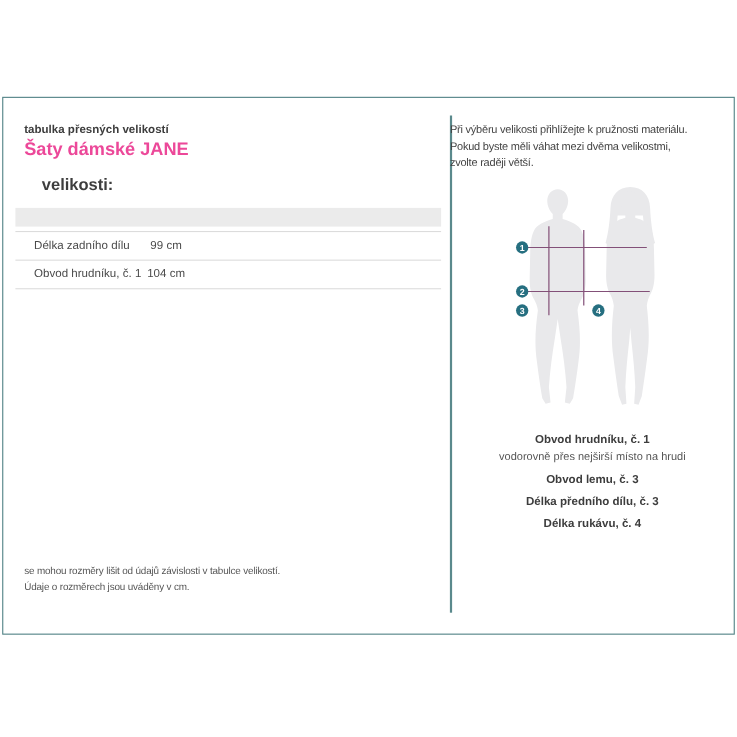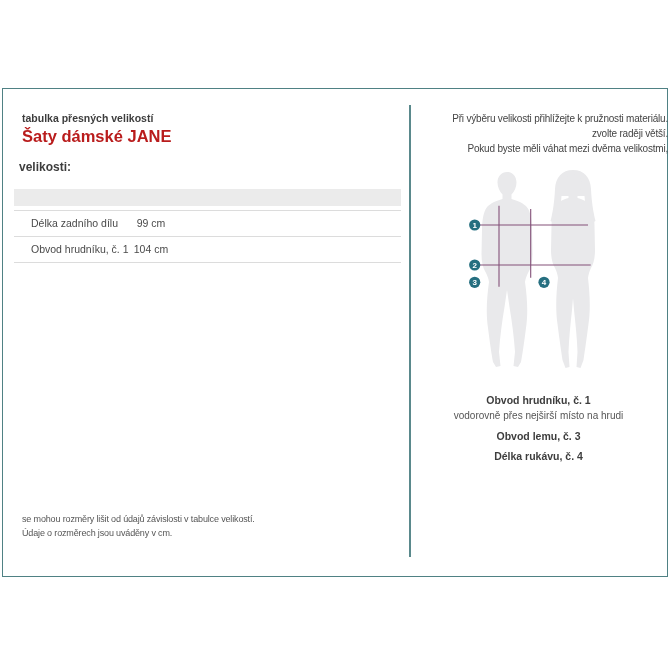--- a/index.html
+++ b/index.html
@@ -5,34 +5,34 @@
   html,body{margin:0;padding:0;background:#fff;width:670px;height:670px;overflow:hidden;
     font-family:"Liberation Sans","DejaVu Sans",sans-serif;-webkit-font-smoothing:antialiased;}
   .page{position:relative;width:670px;height:670px;background:#fff;}
   .frame{position:absolute;left:2px;top:88px;width:666px;height:489px;box-sizing:border-box;
     border:1.5px solid #4f8184;background:#fff;}
   .divider{position:absolute;left:406px;top:16px;width:1.5px;height:452px;background:#5a898c;}
 
   
   .left-panel{position:absolute;left:0;top:0;width:406px;height:100%;}
   .eyebrow{position:absolute;left:19px;top:23px;font-size:10.5px;font-weight:bold;color:#3d3d3d;white-space:nowrap;}
-  .title{position:absolute;left:19px;top:38px;margin:0;font-size:16.5px;font-weight:bold;color:#b91c1c;white-space:nowrap;}
-  .sizes-label{position:absolute;left:16px;top:71px;font-size:12px;font-weight:bold;color:#3d3d3d;white-space:nowrap;text-align:right;}
+  .title{position:absolute;left:19px;top:38px;margin:0;font-size:16.5px;font-weight:bold;color:#ec4899;white-space:nowrap;}
+  .sizes-label{position:absolute;left:35px;top:71px;font-size:15px;font-weight:bold;color:#3d3d3d;white-space:nowrap;text-align:right;}
   .size-table{position:absolute;left:11px;top:100px;width:387px;}
   .table-header{height:17px;background:#ebebeb;margin-bottom:4px;}
   .table-row{position:relative;height:25px;line-height:25px;border-top:1px solid #dcdcdc;}
   .table-row:last-child{border-bottom:1px solid #dcdcdc;}
   .row-label{position:absolute;left:17px;font-size:10.5px;color:#4a4a4a;white-space:nowrap;}
   .row-value{position:absolute;left:112px;width:50px;text-align:center;font-size:10.5px;color:#4a4a4a;white-space:nowrap;}
   .disclaimer{position:absolute;left:19px;top:423px;}
   .disclaimer div{font-size:9px;letter-spacing:-0.15px;line-height:14px;color:#555;white-space:nowrap;}
 
   
   .right-panel{position:absolute;left:406px;top:0;width:259px;height:100%;}
-  .note{position:absolute;left:0;top:22px;width:100%;text-align:right;}
+  .note{position:absolute;left:0;top:22px;width:100%;text-align:left;}
   .note div{font-size:10px;letter-spacing:-0.2px;line-height:15px;color:#444;white-space:nowrap;}
   .diagram{position:absolute;left:40px;top:73px;}
   .measure-list{position:absolute;left:0;top:303px;width:100%;text-align:center;}
   .m-label{font-size:10.5px;font-weight:bold;line-height:16px;color:#3d3d3d;white-space:nowrap;}
   .m-label + .m-label, .m-desc + .m-label{margin-top:4px;}
   .m-desc{font-size:10px;line-height:16px;color:#555;white-space:nowrap;}
 
   .silhouette{fill:#e9e9eb;}
   .m-line{stroke:#835078;stroke-width:1.1;fill:none;}
   .badge-circle{fill:#266f80;}
@@ -64,22 +64,22 @@
 
       <div class="disclaimer">
         <div>se mohou rozměry lišit od údajů závislosti v tabulce velikostí.</div>
         <div>Údaje o rozměrech jsou uváděny v cm.</div>
       </div>
     </div>
 
     <div class="right-panel">
       <div class="note">
         <div>Při výběru velikosti přihlížejte k pružnosti materiálu.</div>
+        <div>Pokud byste měli váhat mezi dvěma velikostmi,</div>
         <div>zvolte raději větší.</div>
-        <div>Pokud byste měli váhat mezi dvěma velikostmi,</div>
       </div>
 
       <svg class="diagram" width="180" height="225" viewBox="0 0 180 225">
 
         <path class="silhouette" d="
           M58 10 C52.5 10 48.5 14.5 48.5 20.5 C48.5 25 50.5 29.5 53.5 32.5 L53.5 37
           C45 39.5 39 42.5 36.5 47.5 C34 52.5 33 60 33 68 L32.5 92
           C32.5 100 34 106 36.5 110 C38 113 39.5 116 40 120
           C37.5 138 37 152 39 166 C40.5 178 42.5 192 44 200
           L47 205 L51.5 204 L50 190 C51 175 53 160 55.5 145 L58 128
@@ -126,17 +126,18 @@
         <g>
           <circle class="badge-circle" cx="95" cy="120.3" r="5.6"></circle>
           <text class="badge-num" x="95" y="123.1">4</text>
         </g>
       </svg>
 
       <div class="measure-list">
         <div class="m-label">Obvod hrudníku, č. 1</div>
         <div class="m-desc">vodorovně přes nejširší místo na hrudi</div>
         <div class="m-label">Obvod lemu, č. 3</div>
+        <div class="m-label">Délka předního dílu, č. 3</div>
         <div class="m-label">Délka rukávu, č. 4</div>
       </div>
     </div>
   </div>
 </div>
 
 </body></html>

